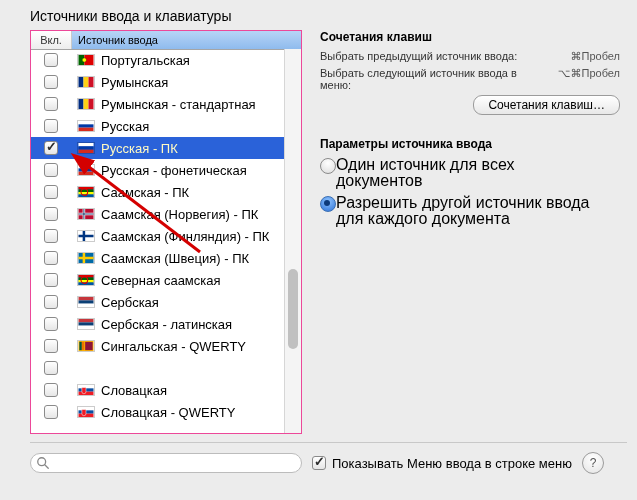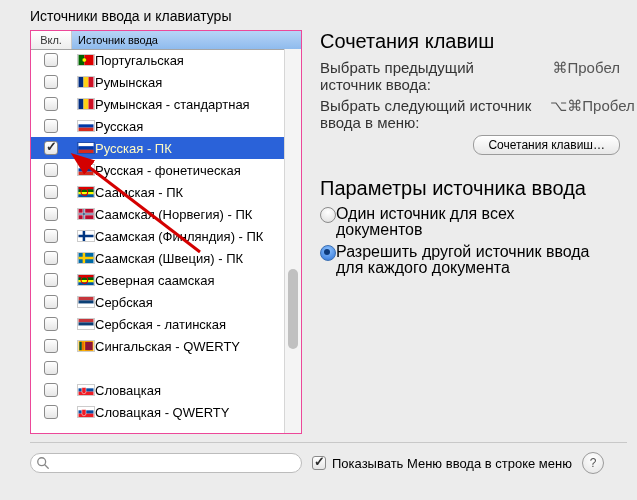--- a/index.html
+++ b/index.html
@@ -80,20 +80,21 @@
     width: 40px;
     display: flex;
     align-items: center;
     justify-content: center;
   }
   .row .col-name {
     flex: 1;
     display: flex;
     align-items: center;
     padding-left: 6px;
+    gap: 6px;
     white-space: nowrap;
     overflow: hidden;
   }
   .row.selected {
     background: #2a62d9;
     color: #fef9c3;
   }
   .checkbox {
     width: 14px;
     height: 14px;
@@ -139,26 +140,27 @@
     border-radius: 5px;
   }
   
   .right {
     position: absolute;
     left: 320px;
     top: 30px;
     width: 300px;
   }
   .section-title {
-    font-size: 20px;
+    font-size: 12px;
     margin-bottom: 6px;
+    font-weight: bold;
   }
   .shortcut-line {
     display: flex;
-    font-size: 15px;
+    font-size: 11px;
     color: #333;
     margin-bottom: 4px;
   }
   .shortcut-line .lbl {
     flex: 1;
   }
   .shortcut-line .val {
     width: 70px;
     text-align: right;
     color: #555;

